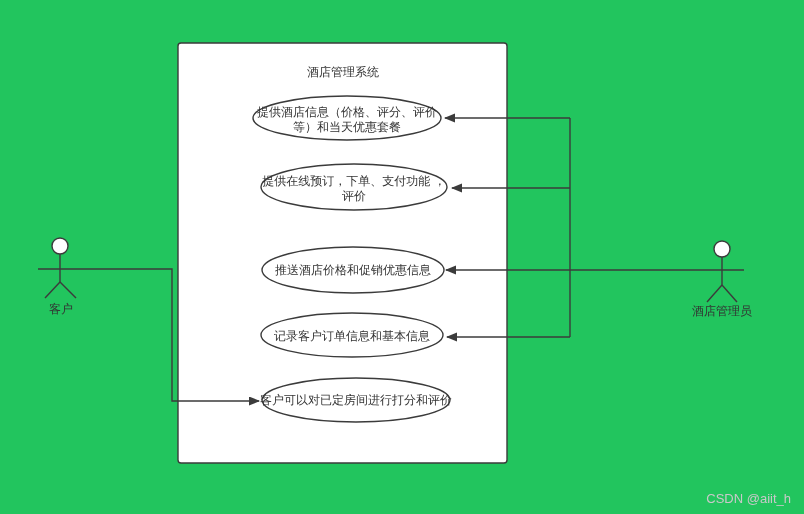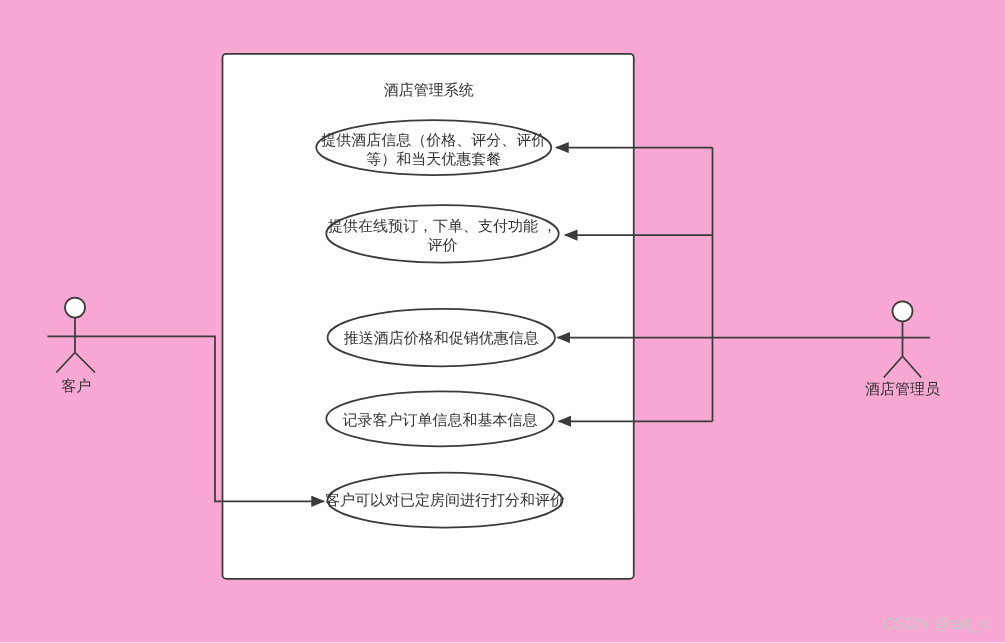--- a/index.html
+++ b/index.html
@@ -5,21 +5,21 @@
   html, body {
     margin: 0;
     padding: 0;
     background: #ffffff;
     font-family: "Liberation Sans", sans-serif;
   }
   .canvas {
     position: relative;
     width: 804px;
     height: 514px;
-    background: #f9a8d4;
+    background: #22c55e;
     overflow: hidden;
   }
   svg { display: block; }
   .shape {
     fill: #ffffff;
     stroke: #3b3b3b;
     stroke-width: 1.4;
   }
   .wire {
     fill: none;

